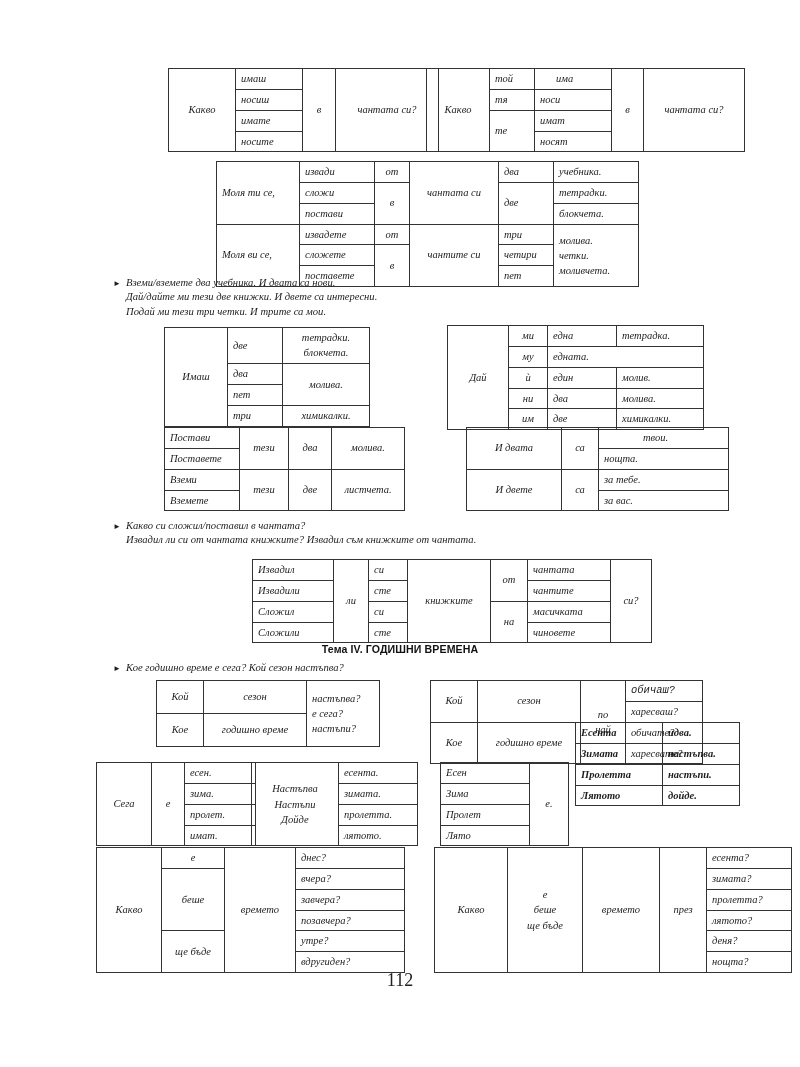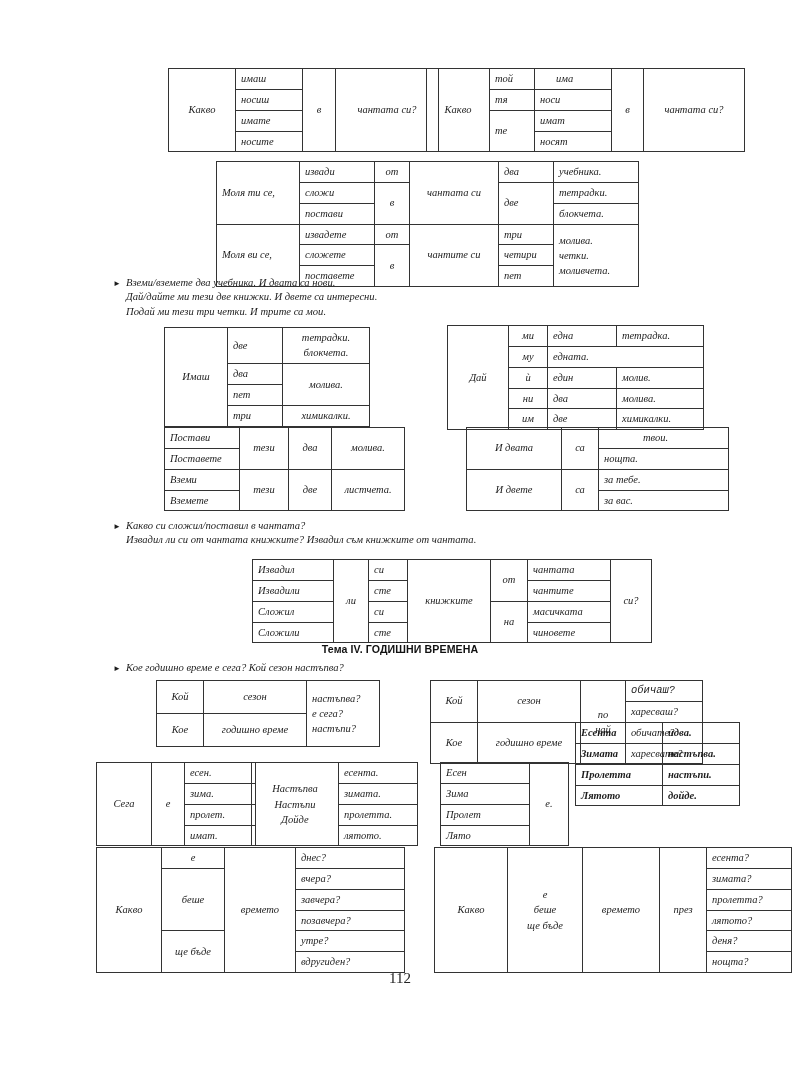--- a/index.html
+++ b/index.html
@@ -78,21 +78,21 @@
     letter-spacing: 0.1px;
     color: #111;
   }
 
   
   .page-number {
     position: absolute;
     width: 800px;
     text-align: center;
     font-family: "Liberation Serif", "DejaVu Serif", serif;
-    font-size: 15px;
+    font-size: 18px;
     color: #222;
   }
 </style>
 </head>
 <body>
 
 <div class="page">
 
   <div class="blk" style="left:168px; top:68px;">
     <table class="grid">

